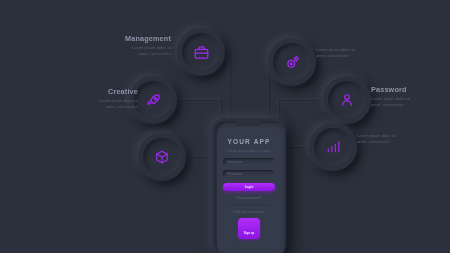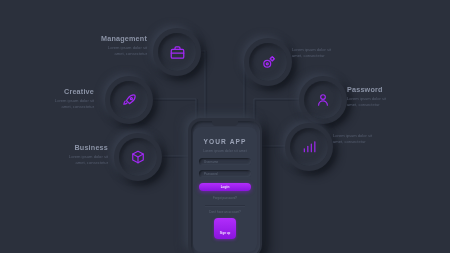--- a/index.html
+++ b/index.html
@@ -2,21 +2,21 @@
 <html><head>
 <meta charset="utf-8">
 <style>
   html,body{margin:0;padding:0;}
   body{
     width:450px;height:253px;overflow:hidden;
     background:#2b303c;
     font-family:"Liberation Sans", sans-serif;
     position:relative;
   }
-  #stage{position:absolute;inset:0;width:412px;height:253px;}
+  #stage{position:absolute;inset:0;width:412px;height:253px;margin-left:24px;}
 
   
   svg.lines{position:absolute;left:0;top:0;width:450px;height:253px;}
 
   
   .node{
     position:absolute;border-radius:50%;
     background:#2b303c;
     box-shadow:
       -3px -3px 7px rgba(58,65,80,.85),
@@ -151,40 +151,35 @@
   <div class="node" style="left:105px;top:76px;width:48px;height:48px;">
     <div class="ring"></div>
     <div class="glyph">
       <svg width="15" height="15" viewBox="0 0 24 24" fill="none" stroke="#a228f5" stroke-width="2" stroke-linecap="round" stroke-linejoin="round">
         <path d="M5 13c-1.5 1.5-2 5-2 5s3.5-.5 5-2"></path>
         <path d="M19 3c-4 0-7 2-9.5 5.5L7 12l5 5 3.5-2.5C19 12 21 9 21 5c0-1-1-2-2-2z"></path>
         <circle cx="15" cy="9" r="1.6"></circle>
       </svg>
     </div>
   </div>
-  <div class="label left" style="left:4px;top:87px;width:90px;">
+  <div class="label left" style="left:24px;top:87px;width:90px;">
     <div class="ttl">Creative</div>
     <div class="sub">Lorem ipsum dolor sit</div>
     <div class="sub">amet, consectetur</div>
   </div>
 
   <div class="node" style="left:114px;top:133px;width:48px;height:48px;">
     <div class="ring"></div>
     <div class="glyph">
       <svg width="14" height="14" viewBox="0 0 24 24" fill="none" stroke="#a228f5" stroke-width="2" stroke-linecap="round" stroke-linejoin="round">
         <path d="M12 2 3 7v10l9 5 9-5V7z"></path>
         <path d="M3 7l9 5 9-5"></path>
         <path d="M12 12v10"></path>
       </svg>
     </div>
-  </div>
-  <div class="label left" style="left:14px;top:143px;width:94px;">
-    <div class="ttl">Business</div>
-    <div class="sub">Lorem ipsum dolor sit</div>
-    <div class="sub">amet, consectetur</div>
   </div>
 
   <div class="node" style="left:244px;top:38px;width:48px;height:48px;">
     <div class="ring"></div>
     <div class="glyph">
       <svg width="15" height="15" viewBox="0 0 24 24" fill="none" stroke="#a228f5" stroke-width="2" stroke-linecap="round" stroke-linejoin="round">
         <circle cx="10" cy="14" r="5.5"></circle>
         <circle cx="10" cy="14" r="1.6"></circle>
         <circle cx="18" cy="6" r="2.6"></circle>
         <path d="M18 2.4v1.2M18 8.4v1.2M14.4 6h1.2M20.4 6h1.2"></path>

